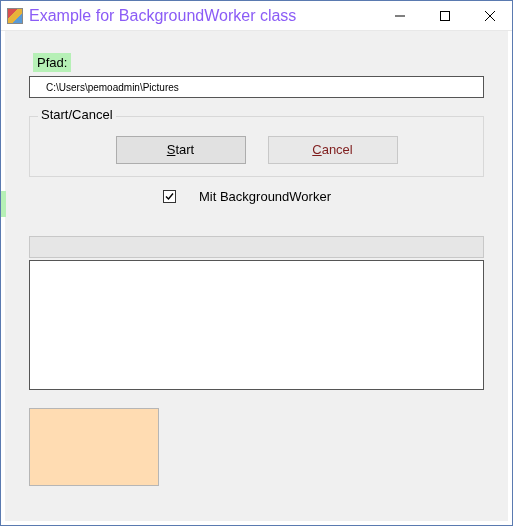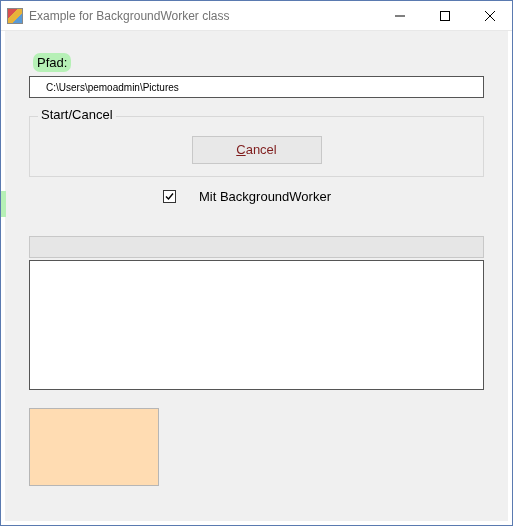--- a/index.html
+++ b/index.html
@@ -35,22 +35,22 @@
       width: 16px;
       height: 16px;
       margin-right: 6px;
       display: inline-block;
       position: relative;
       background: linear-gradient(135deg, #d94f4f 0 33%, #e8b23a 33% 66%, #5a9ad6 66% 100%);
       border: 1px solid #888;
     }
     .title-text {
       flex: 1;
-      color: #737373;
-      font-size: 12px;
+      color: #8b5cf6;
+      font-size: 16px;
     }
     .win-controls {
       display: flex;
       height: 100%;
     }
     .win-btn {
       width: 45px;
       height: 100%;
       display: flex;
       align-items: center;
@@ -78,21 +78,20 @@
       height: 26px;
       background: #b6f0b6;
       z-index: 2;
     }
     .lbl-pfad {
       display: inline-block;
       background: #b6f0b6;
       padding: 2px 4px;
       margin-left: 4px;
       margin-bottom: 4px;
-      border-radius: 7px;
     }
     .text-input {
       width: 100%;
       height: 22px;
       border: 1px solid #555;
       background: #fff;
       padding: 2px 16px;
       outline: none;
       font-size: 10px;
     }
@@ -209,20 +208,21 @@
   <div class="client">
     <div class="edge-accent"></div>
 
     <div class="lbl-pfad">Pfad:</div>
     <input class="text-input" type="text" value="C:\Users\pemoadmin\Pictures" style="">
 
     <div class="groupbox">
       <div class="groupbox-border-top"></div>
       <div class="groupbox-legend">Start/Cancel</div>
       <div class="btn-row">
+        <div class="btn"><span class="ul">S</span><span>tart</span></div>
         <div class="btn disabled"><span class="ul">C</span><span>ancel</span></div>
       </div>
     </div>
 
     <div class="check-row">
       <span class="checkbox">
         <svg width="11" height="11" viewBox="0 0 11 11">
             <polyline points="2,5.5 4.5,8 9,2.5" fill="none" stroke="#000" stroke-width="1.4"></polyline>
           </svg>
       </span>

